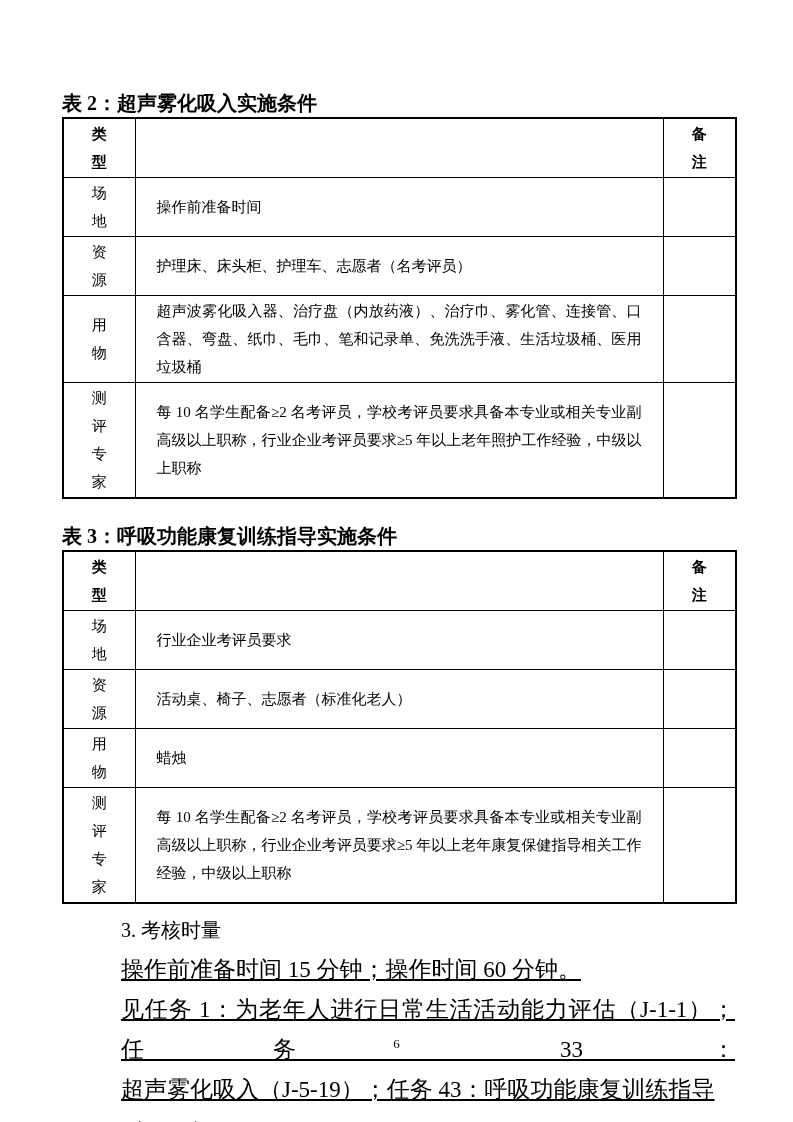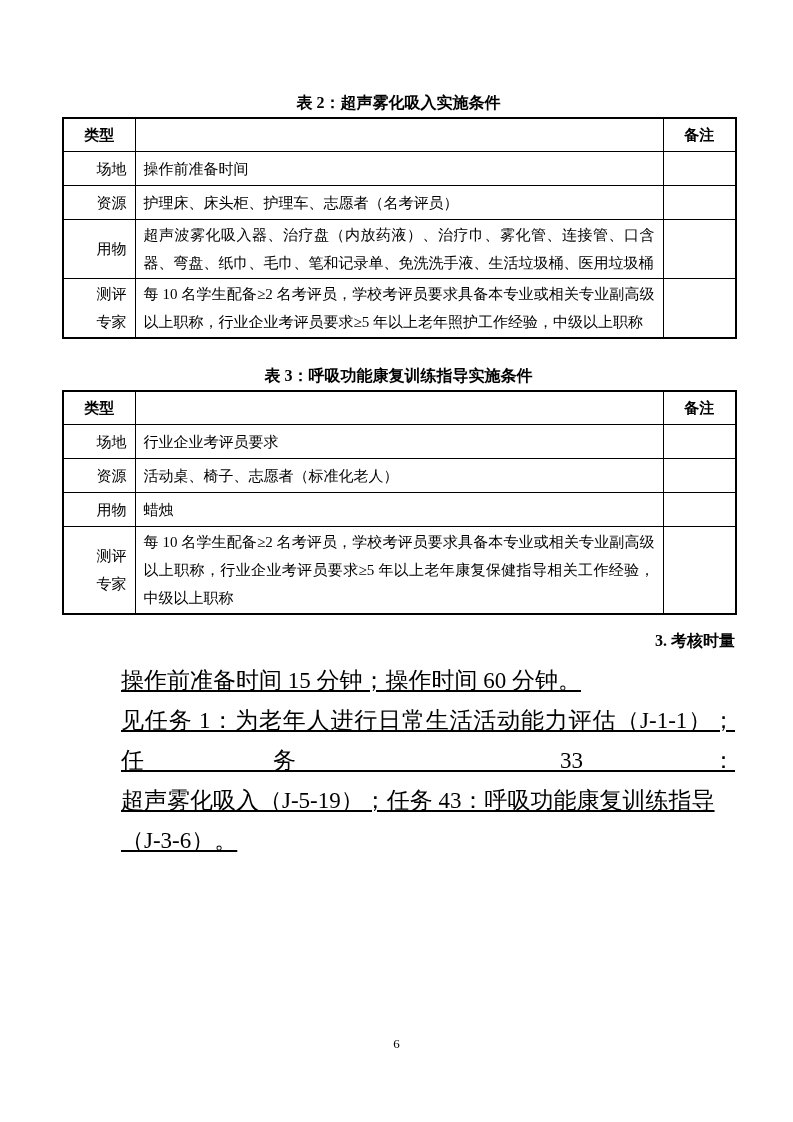--- a/index.html
+++ b/index.html
@@ -12,42 +12,42 @@
     font-family: "Liberation Serif", "DejaVu Serif", serif;
     color: #000000;
     overflow: hidden;
   }
   .content {
     padding: 94px 58px 0 62px;
   }
   .table-title {
     width: 673px;
     margin: 0 0 5px 0;
-    text-align: center;
+    text-align: left;
     font-weight: bold;
-    font-size: 16px;
+    font-size: 20px;
     line-height: 18px;
   }
   .table-title.second { margin-top: 28px; }
   table.cond-table {
     width: 673px;
     border-collapse: collapse;
     table-layout: fixed;
     font-size: 15px;
     border: 2px solid #000;
   }
   table.cond-table td {
     border: 1px solid #000;
     vertical-align: middle;
     line-height: 28px;
-    padding: 1px 8px;
+    padding: 1px 21px;
     overflow: hidden;
   }
   td.col-label {
-    text-align: right;
+    text-align: center;
     white-space: pre-line;
     padding: 1px 2px;
     font-family: Liberation Serif, serif;
   }
   td.col-content {
     text-align: justify;
     padding: 1px 9px;
   }
   td.header-cell {
     font-weight: bold;
@@ -55,25 +55,24 @@
   }
   tr.row-header td { height: 30px; }
   tr.row-single td { height: 31px; }
   tr.row-double td { height: 56px; }
   .text-block {
     margin-left: 59px;
     width: 614px;
     margin-top: 6px;
   }
   .section-heading {
-    font-size: 16px;
-    font-weight: bold;
+    font-size: 20px;
+    font-weight: normal;
     line-height: 40px;
     margin: 0;
-    text-align: right;
   }
   .body-line {
     font-size: 23px;
     line-height: 40px;
     margin: 0;
     text-decoration: underline;
   }
   .body-line.stretch {
     text-align: justify;
     text-align-last: justify;

